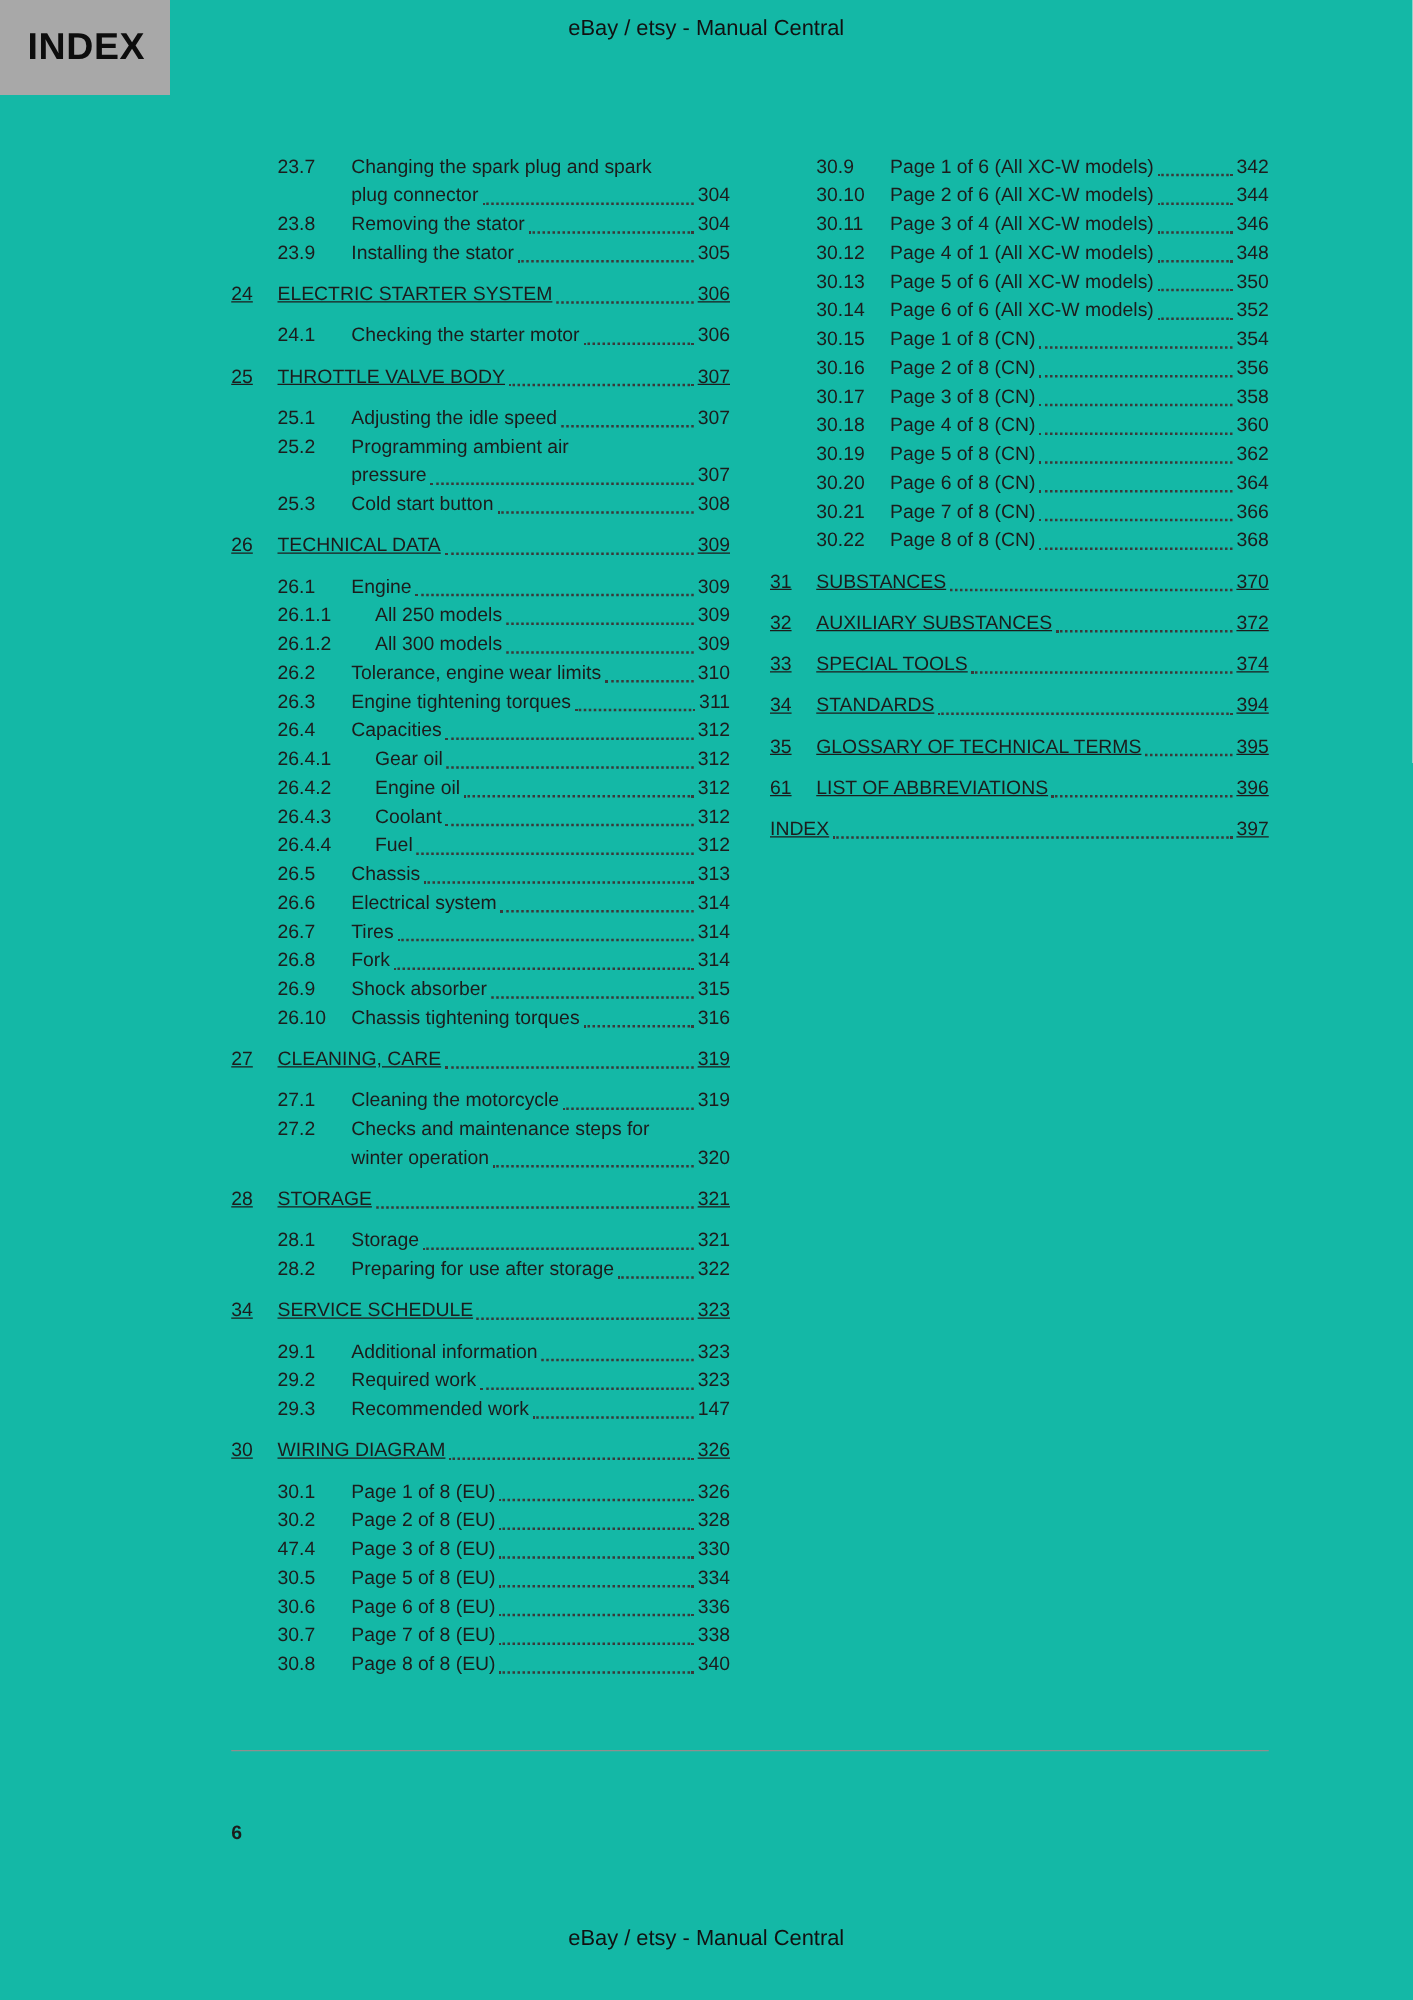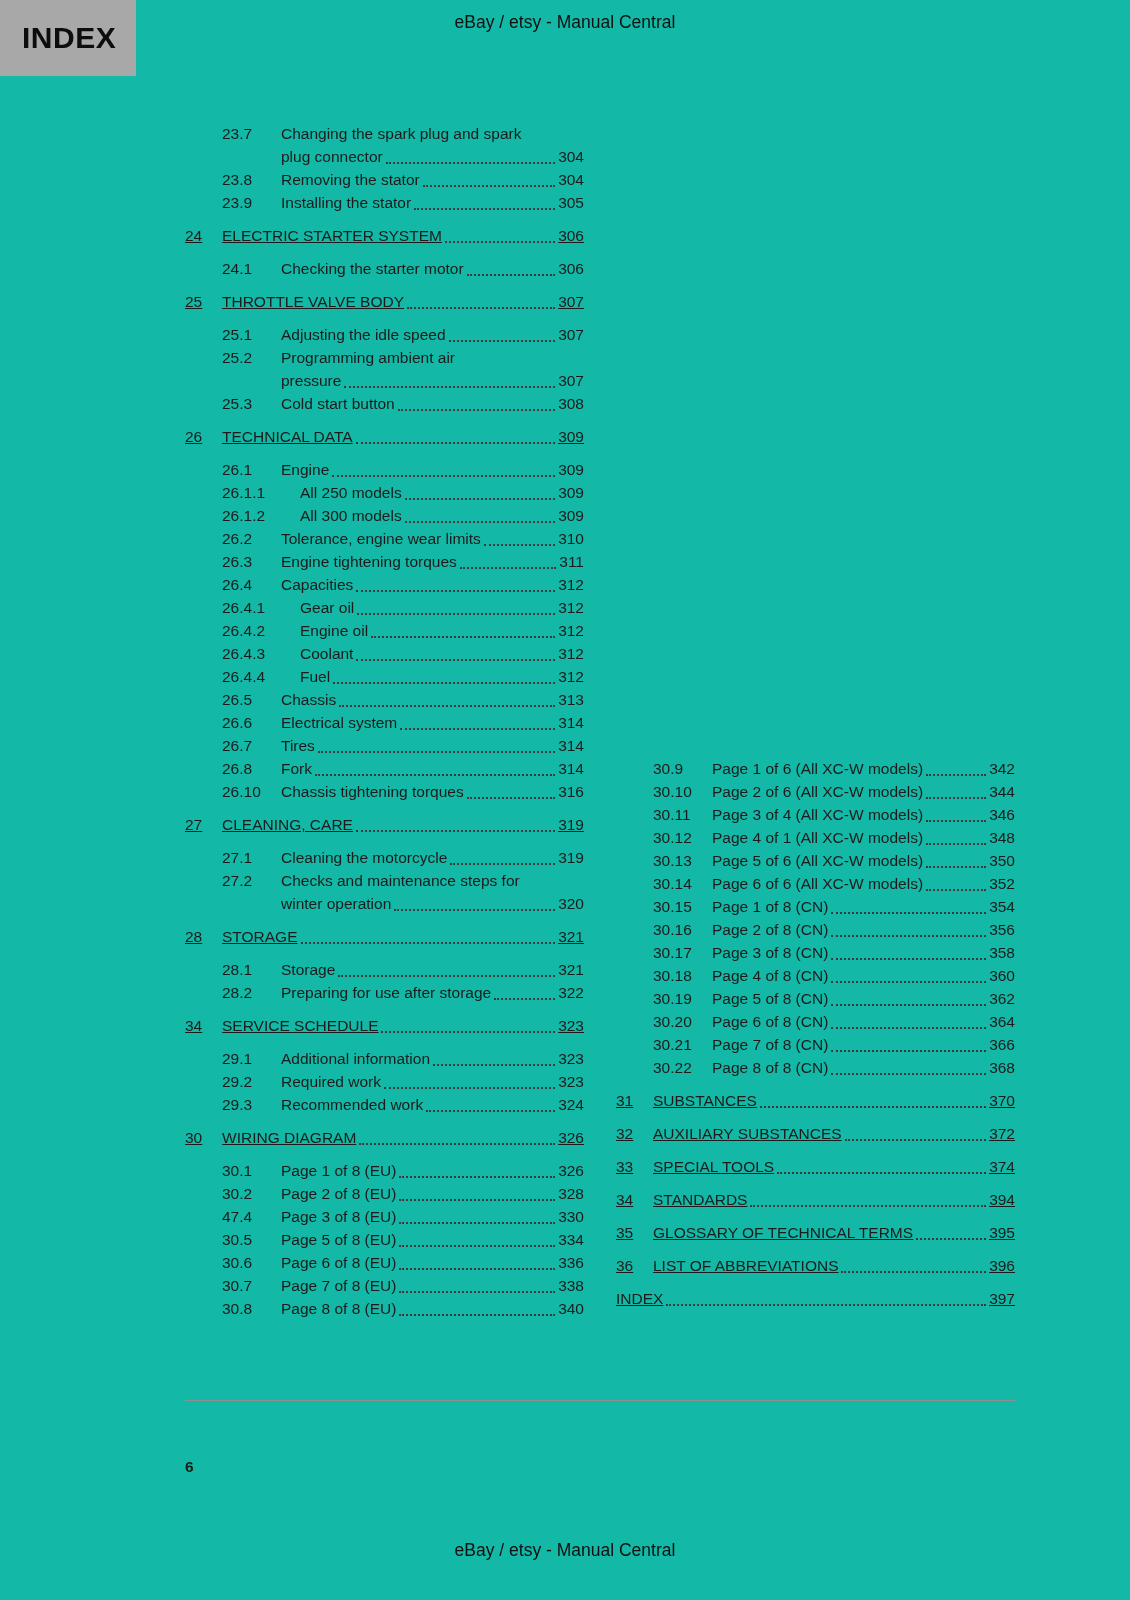--- a/index.html
+++ b/index.html
@@ -38,21 +38,20 @@
     color: #111;
   }
 
   
   .content {
     position: absolute;
     left: 185px; top: 122px;
     width: 830px;
     display: flex;
     gap: 32px;
-    align-items: flex-end;
   }
   .col { width: 399px; }
 
   .row {
     display: flex;
     font-size: 15.5px;
     line-height: 23px;
     color: #1c1c1c;
   }
   .row .num { flex-shrink: 0; }
@@ -343,20 +342,30 @@
           <span class="num">26.8</span>
           <div class="body">
             <div class="line">
               <span class="title">Fork</span>
               <span class="dots"></span>
               <span class="pagenum">314</span>
             </div>
           </div>
         </div>
         <div class="row section">
+          <span class="num">26.9</span>
+          <div class="body">
+            <div class="line">
+              <span class="title">Shock absorber</span>
+              <span class="dots"></span>
+              <span class="pagenum">315</span>
+            </div>
+          </div>
+        </div>
+        <div class="row section">
           <span class="num">26.10</span>
           <div class="body">
             <div class="line">
               <span class="title">Chassis tightening torques</span>
               <span class="dots"></span>
               <span class="pagenum">316</span>
             </div>
           </div>
         </div>
         <div class="row chapter">
@@ -449,21 +458,21 @@
               <span class="pagenum">323</span>
             </div>
           </div>
         </div>
         <div class="row section">
           <span class="num">29.3</span>
           <div class="body">
             <div class="line">
               <span class="title">Recommended work</span>
               <span class="dots"></span>
-              <span class="pagenum">324</span>
+              <span class="pagenum">147</span>
             </div>
           </div>
         </div>
         <div class="row chapter">
           <span class="num">30</span>
           <div class="body">
             <div class="line">
               <span class="title">WIRING DIAGRAM</span>
               <span class="dots"></span>
               <span class="pagenum">326</span>
@@ -726,21 +735,21 @@
           <span class="num">35</span>
           <div class="body">
             <div class="line">
               <span class="title">GLOSSARY OF TECHNICAL TERMS</span>
               <span class="dots"></span>
               <span class="pagenum">395</span>
             </div>
           </div>
         </div>
         <div class="row chapter">
-          <span class="num">36</span>
+          <span class="num">61</span>
           <div class="body">
             <div class="line">
               <span class="title">LIST OF ABBREVIATIONS</span>
               <span class="dots"></span>
               <span class="pagenum">396</span>
             </div>
           </div>
         </div>
         <div class="row index">
           <div class="body">

